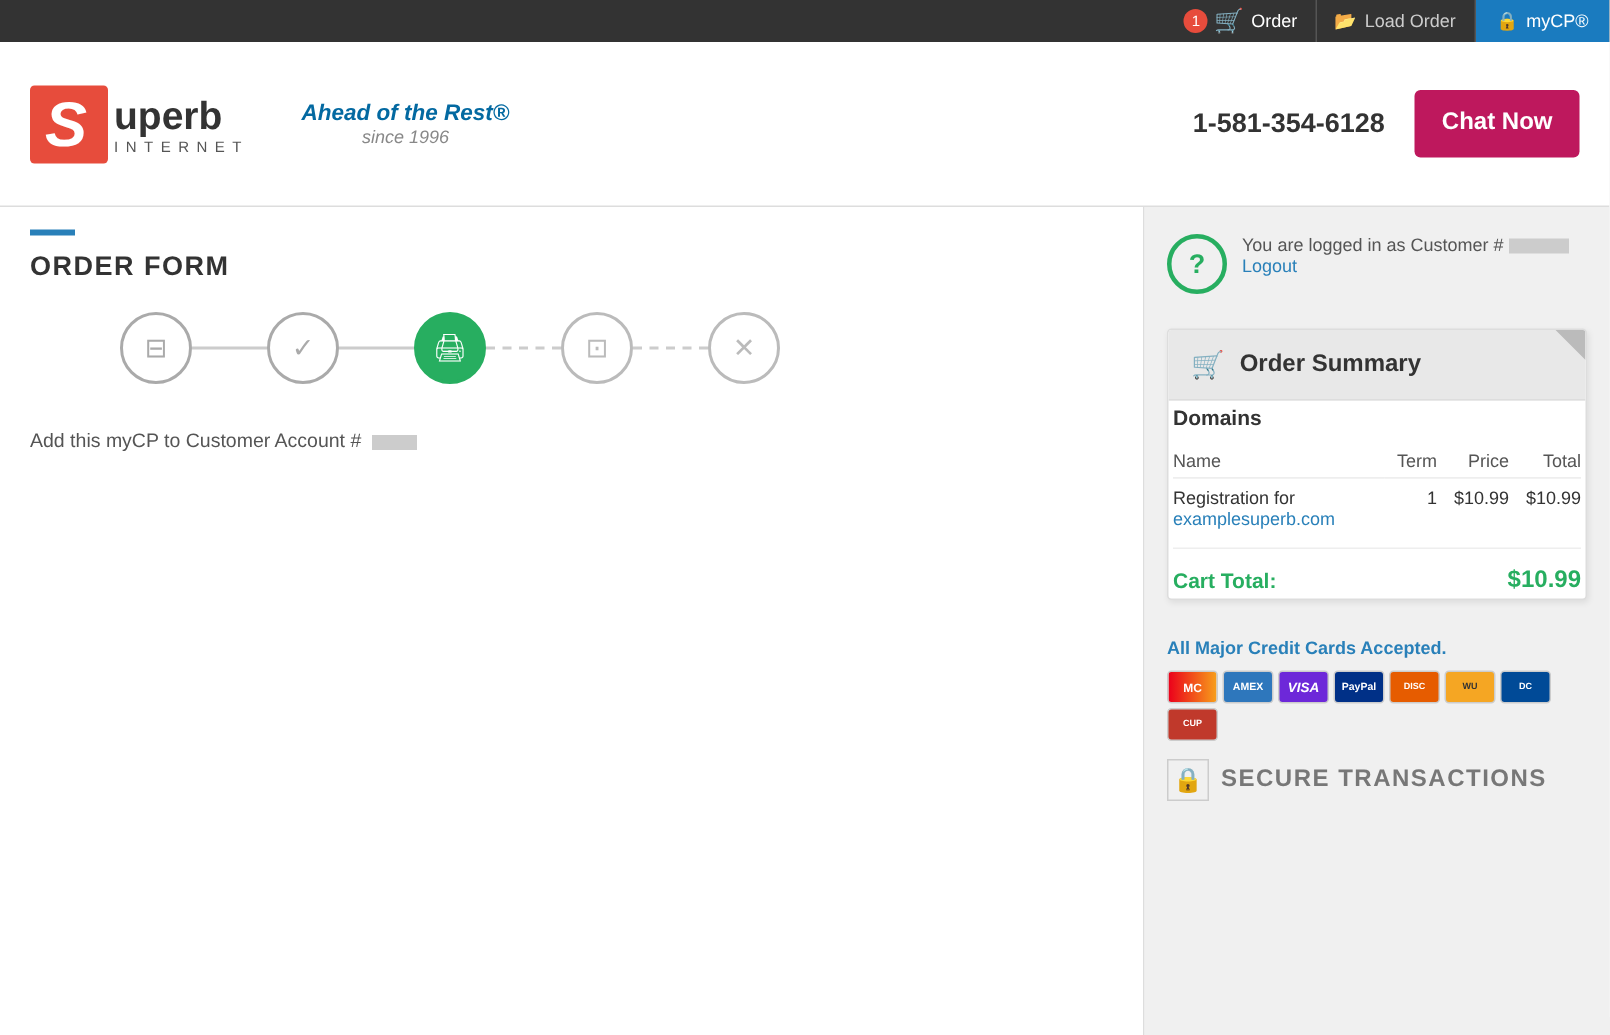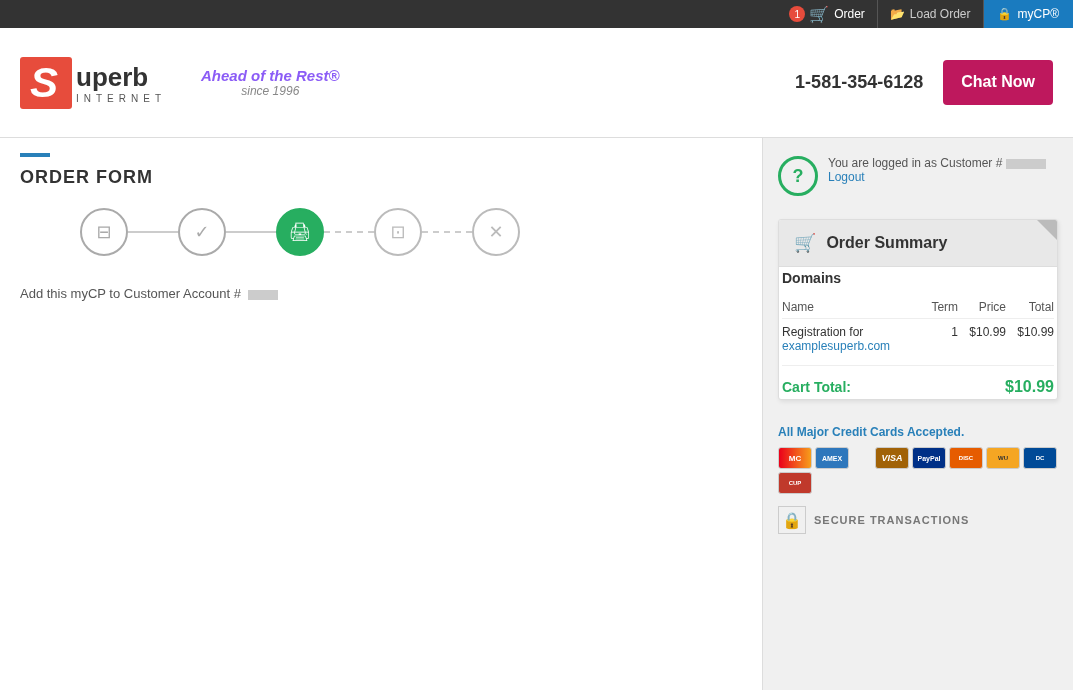--- a/index.html
+++ b/index.html
@@ -89,21 +89,21 @@
       color: #555;
       text-transform: uppercase;
     }
     .logo-tagline {
       margin-left: 20px;
       text-align: center;
     }
     .logo-tagline .ahead {
       font-size: 15px;
       font-style: italic;
-      color: #8b5cf6;
+      color: #0369a1;
       font-weight: bold;
     }
     .logo-tagline .since {
       font-size: 12px;
       font-style: italic;
       color: #888;
     }
     .header-right {
       display: flex;
       align-items: center;
@@ -373,21 +373,21 @@
       border-radius: 3px;
       display: flex;
       align-items: center;
       justify-content: center;
       font-size: 7px;
       font-weight: bold;
       color: white;
     }
     .pi-mc { background: linear-gradient(to right, #eb001b, #f79e1b); color: white; }
     .pi-amex { background: #2e77bc; }
-    .pi-visa { background: #a16207; margin-left: 23px; }
+    .pi-visa { background: #6d28d9; }
     .pi-pp { background: #003087; }
     .pi-disc { background: #e65c00; }
     .pi-wu { background: #f5a623; color: #333; }
     .pi-dc { background: #004a97; }
     .pi-cup { background: #c0392b; }
 
     .secure-row {
       display: flex;
       align-items: center;
       gap: 8px;
@@ -397,21 +397,21 @@
       width: 28px;
       height: 28px;
       background: #f0f0f0;
       border: 1px solid #ccc;
       display: flex;
       align-items: center;
       justify-content: center;
       font-size: 16px;
     }
     .secure-text {
-      font-size: 11px;
+      font-size: 16px;
       font-weight: bold;
       color: #777;
       letter-spacing: 1px;
       text-transform: uppercase;
       text-align: right;
     }
   </style>
 </head>
 <body>
 

